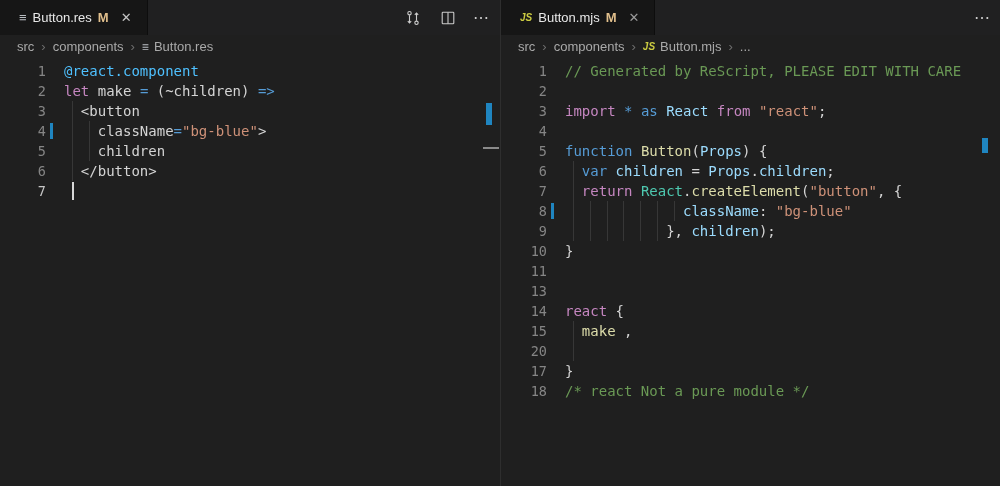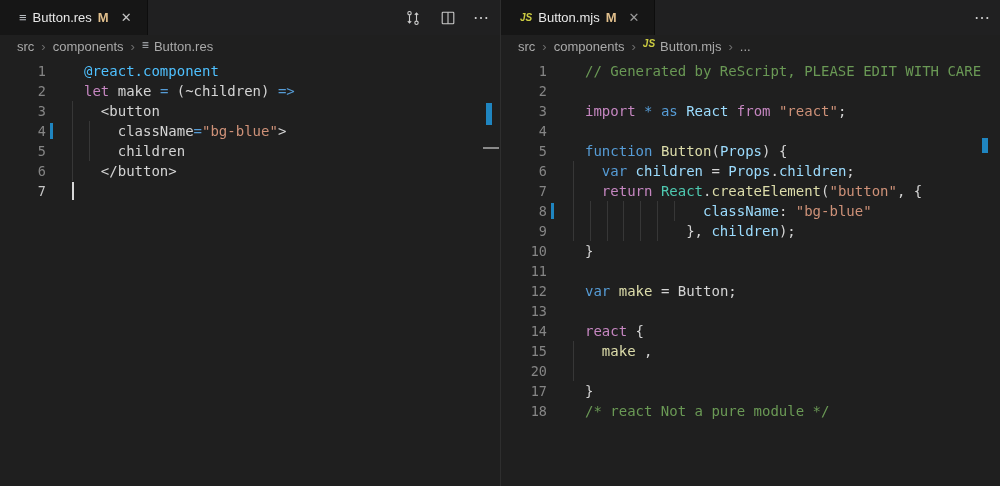--- a/index.html
+++ b/index.html
@@ -27,35 +27,35 @@
   .tab-label { color:var(--ui-tab_fg,#e8e8e8); font-size:13px; }
   .tab-badge { color:var(--ui-badge,#e2c08d); font-size:13px; font-weight:bold; margin-left:6px; }
   .tab-close { color:#c5c5c5; font-size:13px; margin-left:9px; padding:1px 3px; border-radius:3px; cursor:pointer; }
   .tab-actions { position:absolute; right:10px; top:0; height:35px; display:flex; align-items:center; gap:15px; }
   .action-icon { display:inline-flex; align-items:center; justify-content:center; width:20px; height:20px; cursor:pointer; color:#cccccc; }
   .action-icon svg { stroke:#cccccc; fill:none; stroke-width:1.1; }
   .ellipsis { color:#cccccc; font-size:16px; letter-spacing:1px; line-height:10px; cursor:pointer; }
 
   
   .breadcrumb { height:23px; display:flex; align-items:center; padding-left:17px; font-size:13px; color:var(--ui-breadcrumb_fg,#a9a9a9); background:var(--ui-editor_bg,#1f1f1f); }
-  .bc-item { display:inline-flex; cursor:pointer; }
+  .bc-item { display:inline-flex; align-items:center; cursor:pointer; }
   .bc-sep { margin:0 7px; color:#6e6e6e; font-size:13px; }
   .bc-icon { margin-right:5px; font-size:12px; color:#b8bcc1; line-height:1; }
 
   
   .code-area { position:relative; padding-top:3px; font-family:"DejaVu Sans Mono", monospace; font-size:14px; }
   .code-line { position:relative; height:20px; }
   .ln {
     position:absolute; left:0; top:0; width:46px; height:20px; line-height:20px;
     text-align:right; color:var(--ui-line_no,#858585); font-size:13.5px;
   }
   .ln.active { color:var(--ui-line_no_active,#c6c6c6); }
   .mod-bar { position:absolute; left:50px; top:2px; width:3px; height:16px; background:var(--ui-modified,#1f85c0); }
   .guide { position:absolute; top:0; height:20px; border-left:1px solid var(--ui-guide,#373737); }
-  .ct { position:absolute; left:84px; top:0; height:20px; line-height:20px; white-space:pre; }
+  .ct { position:absolute; left:64px; top:0; height:20px; line-height:20px; white-space:pre; }
   .cursor { position:absolute; top:1px; width:2px; height:18px; background:#d7d7d7; }
 
   .tk-fg        { color:var(--tok-fg,#d4d4d4); }
   .tk-comment   { color:var(--tok-comment,#6a9955);text-align:center; }
   .tk-string    { color:var(--tok-string,#ce9178); }
   .tk-kwBlue    { color:var(--tok-kwBlue,#569cd6); }
   .tk-kwPink    { color:var(--tok-kwPink,#c586c0); }
   .tk-varBlue   { color:var(--tok-varBlue,#9cdcfe); }
   .tk-fnYellow  { color:var(--tok-fnYellow,#dcdcaa); }
   .tk-classTeal { color:var(--tok-classTeal,#4ec9b0); }
@@ -237,24 +237,20 @@
       </div>
       <div class="code-line">
         <span class="ln">10</span>
         <span class="ct"><span class="tk-fg">}</span></span>
       </div>
       <div class="code-line">
         <span class="ln">11</span>
         <span class="ct"></span>
       </div>
       <div class="code-line">
-        <span class="ln">12</span>
-        <span class="ct"><span class="tk-kwBlue">var</span><span class="tk-fg"> </span><span class="tk-fnYellow">make</span><span class="tk-fg"> = </span><span class="tk-fg">Button;</span></span>
-      </div>
-      <div class="code-line">
         <span class="ln">13</span>
         <span class="ct"></span>
       </div>
       <div class="code-line">
         <span class="ln">14</span>
         <span class="ct"><span class="tk-kwPink">react</span><span class="tk-fg"> {</span></span>
       </div>
       <div class="code-line">
         <span class="ln">15</span>
         <span class="guide" style="left: 72px;"></span>

